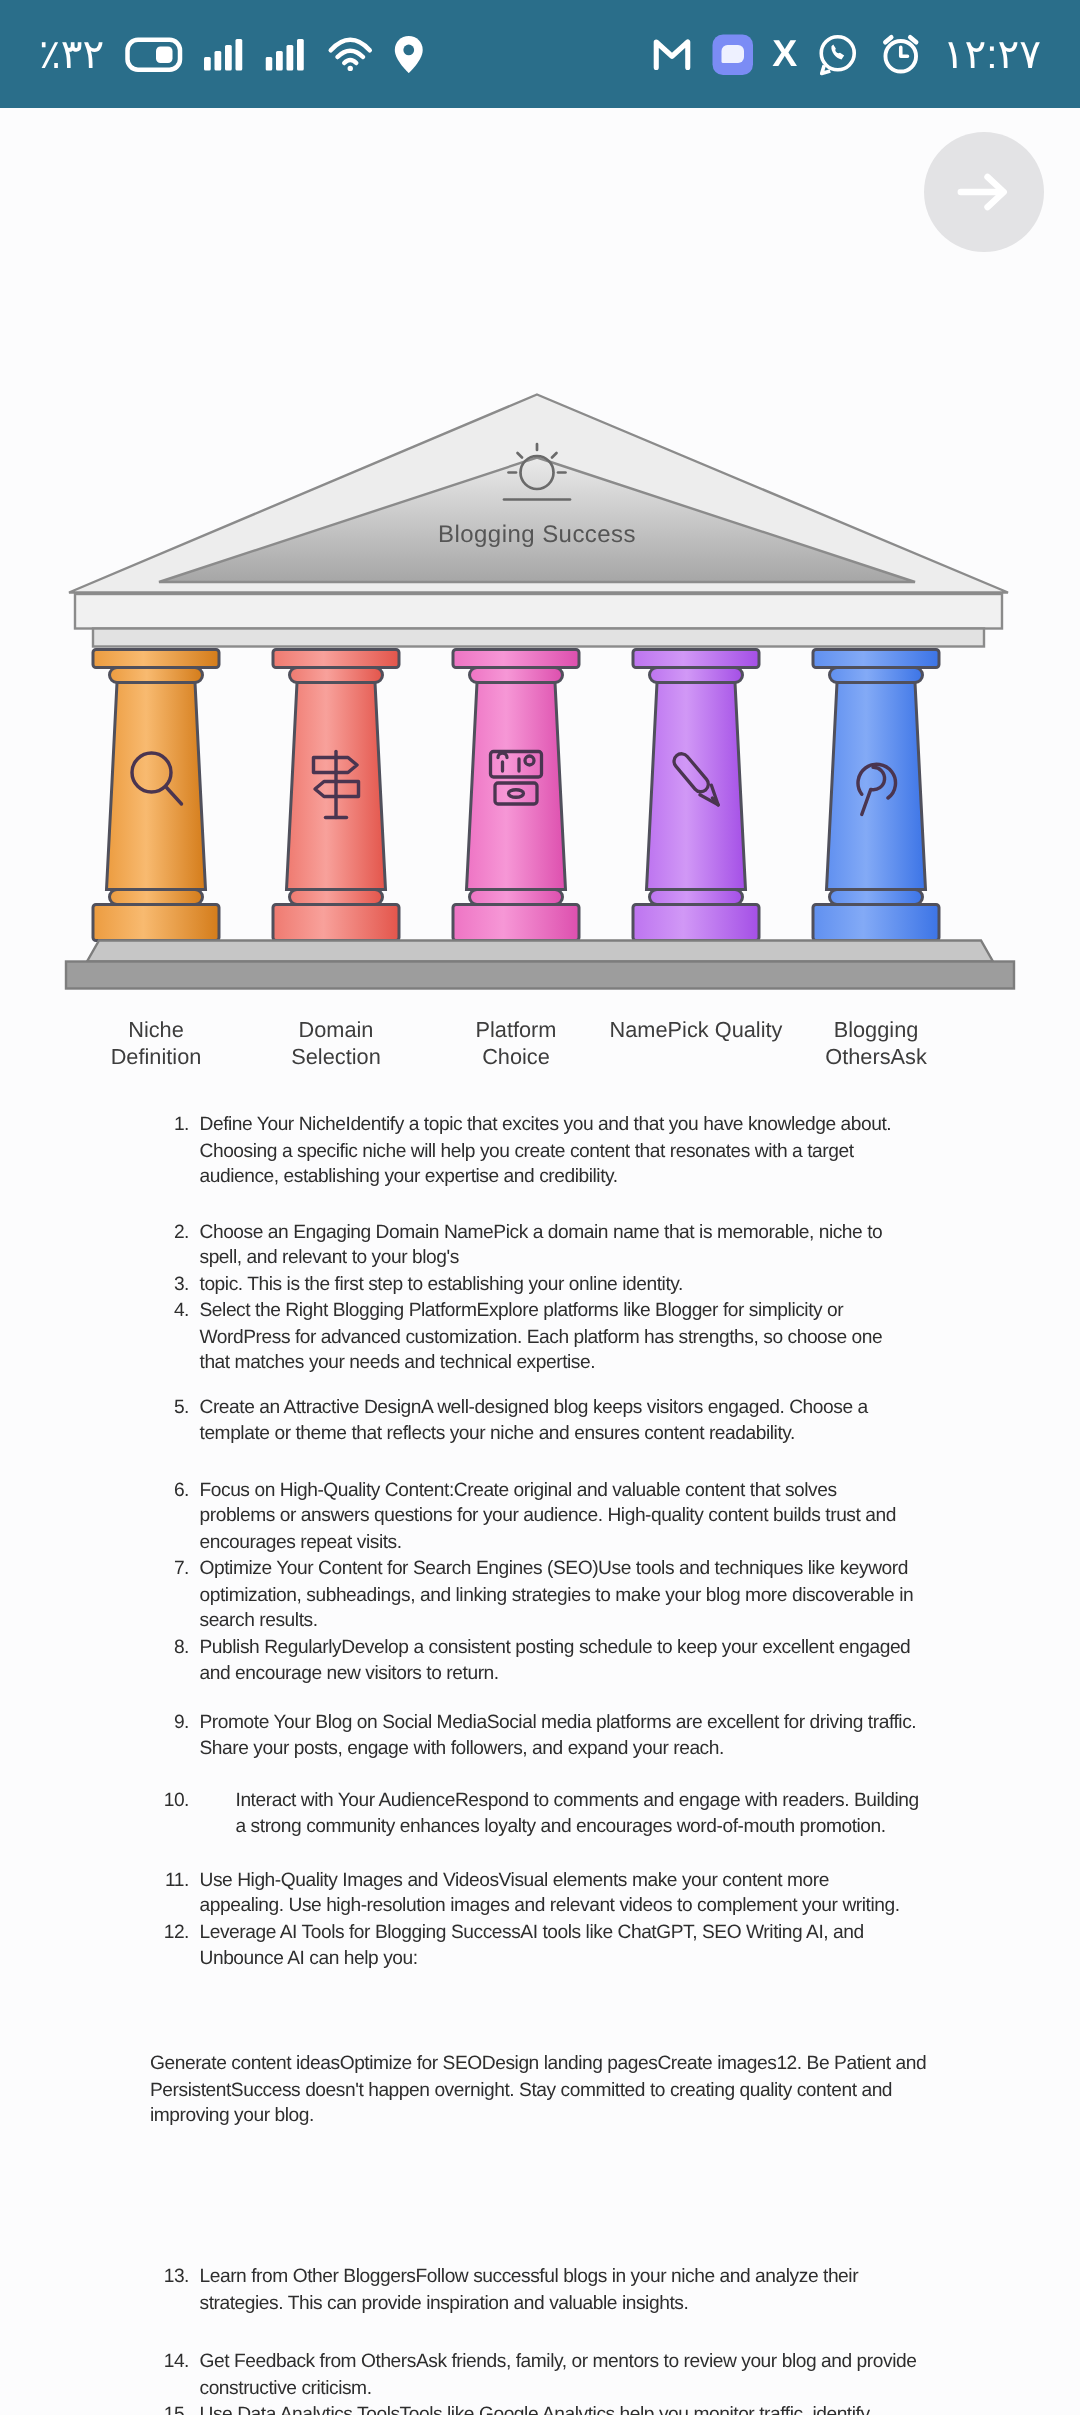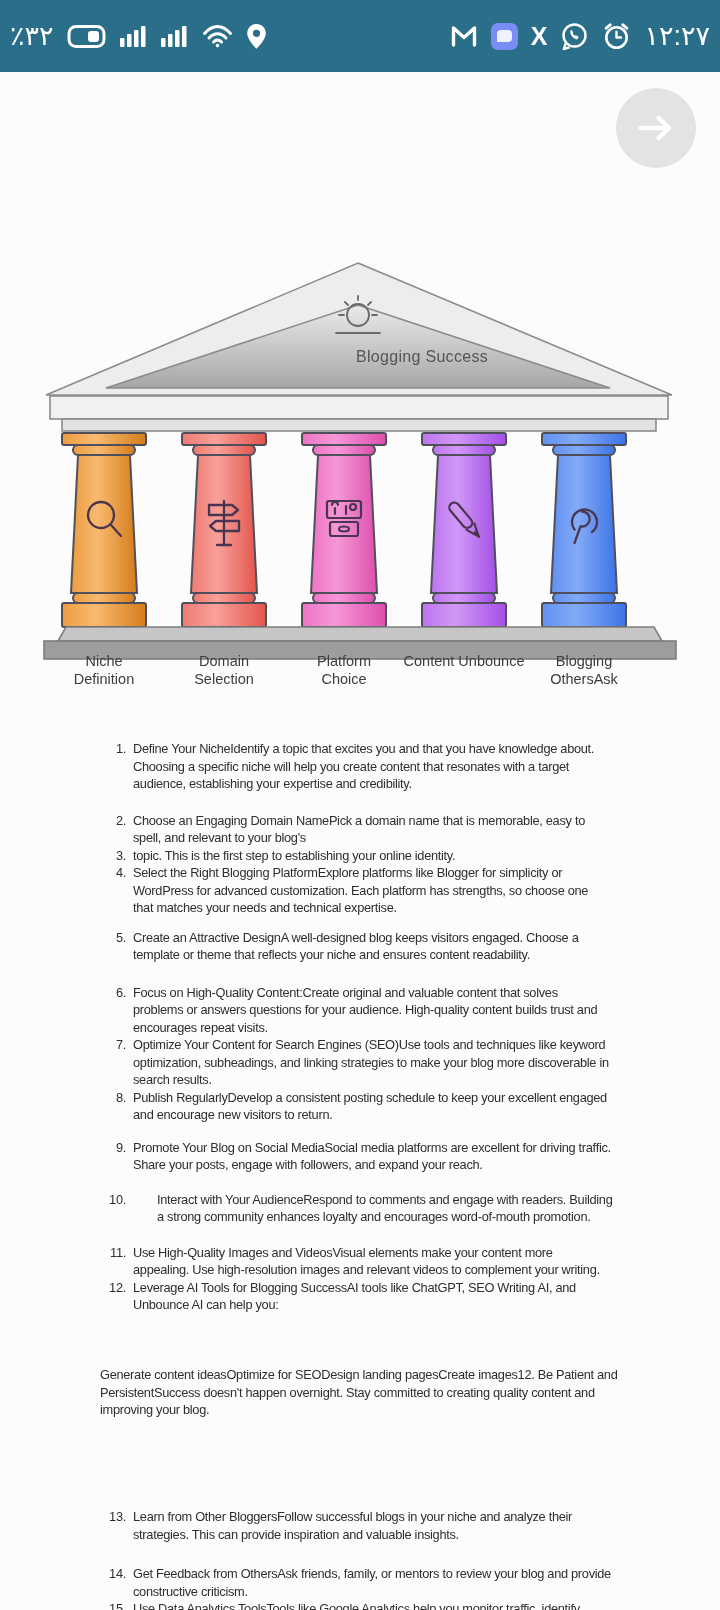--- a/index.html
+++ b/index.html
@@ -6,42 +6,42 @@
   body{
     width:720px;height:1610px;overflow:hidden;position:relative;
     background:#fcfcfd;
     font-family:"Liberation Sans","DejaVu Sans",sans-serif;
   }
   
   .status-bar{
     position:absolute;top:0;left:0;width:720px;height:72px;
     background:#2a6e8a;color:#ffffff;
     display:flex;align-items:center;justify-content:space-between;
-    padding:0 10px;box-sizing:border-box;
+    padding:0 26px;box-sizing:border-box;
   }
   .sb-group{display:flex;align-items:center;gap:13px;}
   .sb-text{font-size:27px;color:#fff;letter-spacing:.5px;}
   .sb-ico{display:inline-flex;align-items:center;justify-content:center;}
   .sb-ico svg{display:block;}
   .x-glyph{font-size:25px;font-weight:800;color:#fff;line-height:1;}
   .msg-chip{width:27px;height:27px;background:#7b8cf5;border-radius:7px;display:flex;align-items:center;justify-content:center;}
   .msg-chip .bubble{width:15px;height:12px;background:#eef1ff;border-radius:4px 4px 4px 1px;}
   .top-strip{position:absolute;top:72px;left:0;width:720px;height:8px;background:#e7ecef;}
   
   .page{position:absolute;top:72px;left:0;width:720px;height:1538px;background:#fcfcfd;}
   .next-btn{
     position:absolute;left:616px;top:16px;width:80px;height:80px;border-radius:50%;
     background:#e3e3e5;border:none;display:flex;align-items:center;justify-content:center;cursor:pointer;padding:0;
   }
   .intro{position:absolute;left:102px;top:144px;width:520px;font-size:13px;color:#3a3a3a;letter-spacing:-.2px;}
   
   .temple-svg{position:absolute;left:40px;top:183px;}
-  .temple-title{position:absolute;left:228px;top:276px;width:260px;text-align:right;
+  .temple-title{position:absolute;left:228px;top:276px;width:260px;text-align:center;
     font-size:16px;color:#555;letter-spacing:.3px;}
-  .pillar-labels{position:absolute;top:580px;left:0;width:620px;height:60px;}
+  .pillar-labels{position:absolute;top:606px;left:0;width:620px;height:60px;}
   .plabel{position:absolute;width:150px;text-align:center;font-size:14.5px;line-height:18px;color:#3d3d3d;}
   .plabel span{display:block;}
   
   .tips{position:absolute;left:0;top:668px;width:720px;}
   .tips2{position:absolute;left:0;top:1436px;width:720px;}
   .tip{display:flex;margin-left:100px;width:520px;font-size:12.8px;line-height:17.5px;color:#2e2e2e;letter-spacing:-.3px;}
   .tip .n{width:33px;text-align:right;flex:none;padding-right:7px;box-sizing:border-box;}
   .tip .t{width:478px;}
   .mt12{margin-top:12px;}.mt15{margin-top:15px;}.mt17{margin-top:17px;gap:24px;}
   .mt18{margin-top:18px;}.mt19{margin-top:19px;}.mt20{margin-top:20px;}.mt22{margin-top:22px;}
@@ -268,37 +268,37 @@
     </div>
     <div class="plabel" style="left:269px;">
       <span>Platform</span>
       <span>Choice</span>
     </div>
     <div class="plabel" style="left:149px;">
       <span>Domain</span>
       <span>Selection</span>
     </div>
     <div class="plabel" style="left:389px;">
-      <span>Content Unbounce</span>
+      <span>NamePick Quality</span>
       <span></span>
     </div>
     <div class="plabel" style="left:509px;">
       <span>Blogging</span>
       <span>OthersAsk</span>
     </div>
   </div>
 
   <div class="tips">
     <div class="tip">
       <span class="n">1.</span>
         <span class="t">Define Your NicheIdentify a topic that excites you and that you have knowledge about. Choosing a specific niche will help you create content that resonates with a target audience, establishing your expertise and credibility.</span>
     </div>
     <div class="tip mt19">
       <span class="n">2.</span>
-        <span class="t">Choose an Engaging Domain NamePick a domain name that is memorable, easy to spell, and relevant to your blog's</span>
+        <span class="t">Choose an Engaging Domain NamePick a domain name that is memorable, niche to spell, and relevant to your blog's</span>
     </div>
     <div class="tip">
       <span class="n">3.</span>
         <span class="t">topic. This is the first step to establishing your online identity.</span>
     </div>
     <div class="tip">
       <span class="n">4.</span>
         <span class="t">Select the Right Blogging PlatformExplore platforms like Blogger for simplicity or WordPress for advanced customization. Each platform has strengths, so choose one that matches your needs and technical expertise.</span>
     </div>
     <div class="tip mt12">

